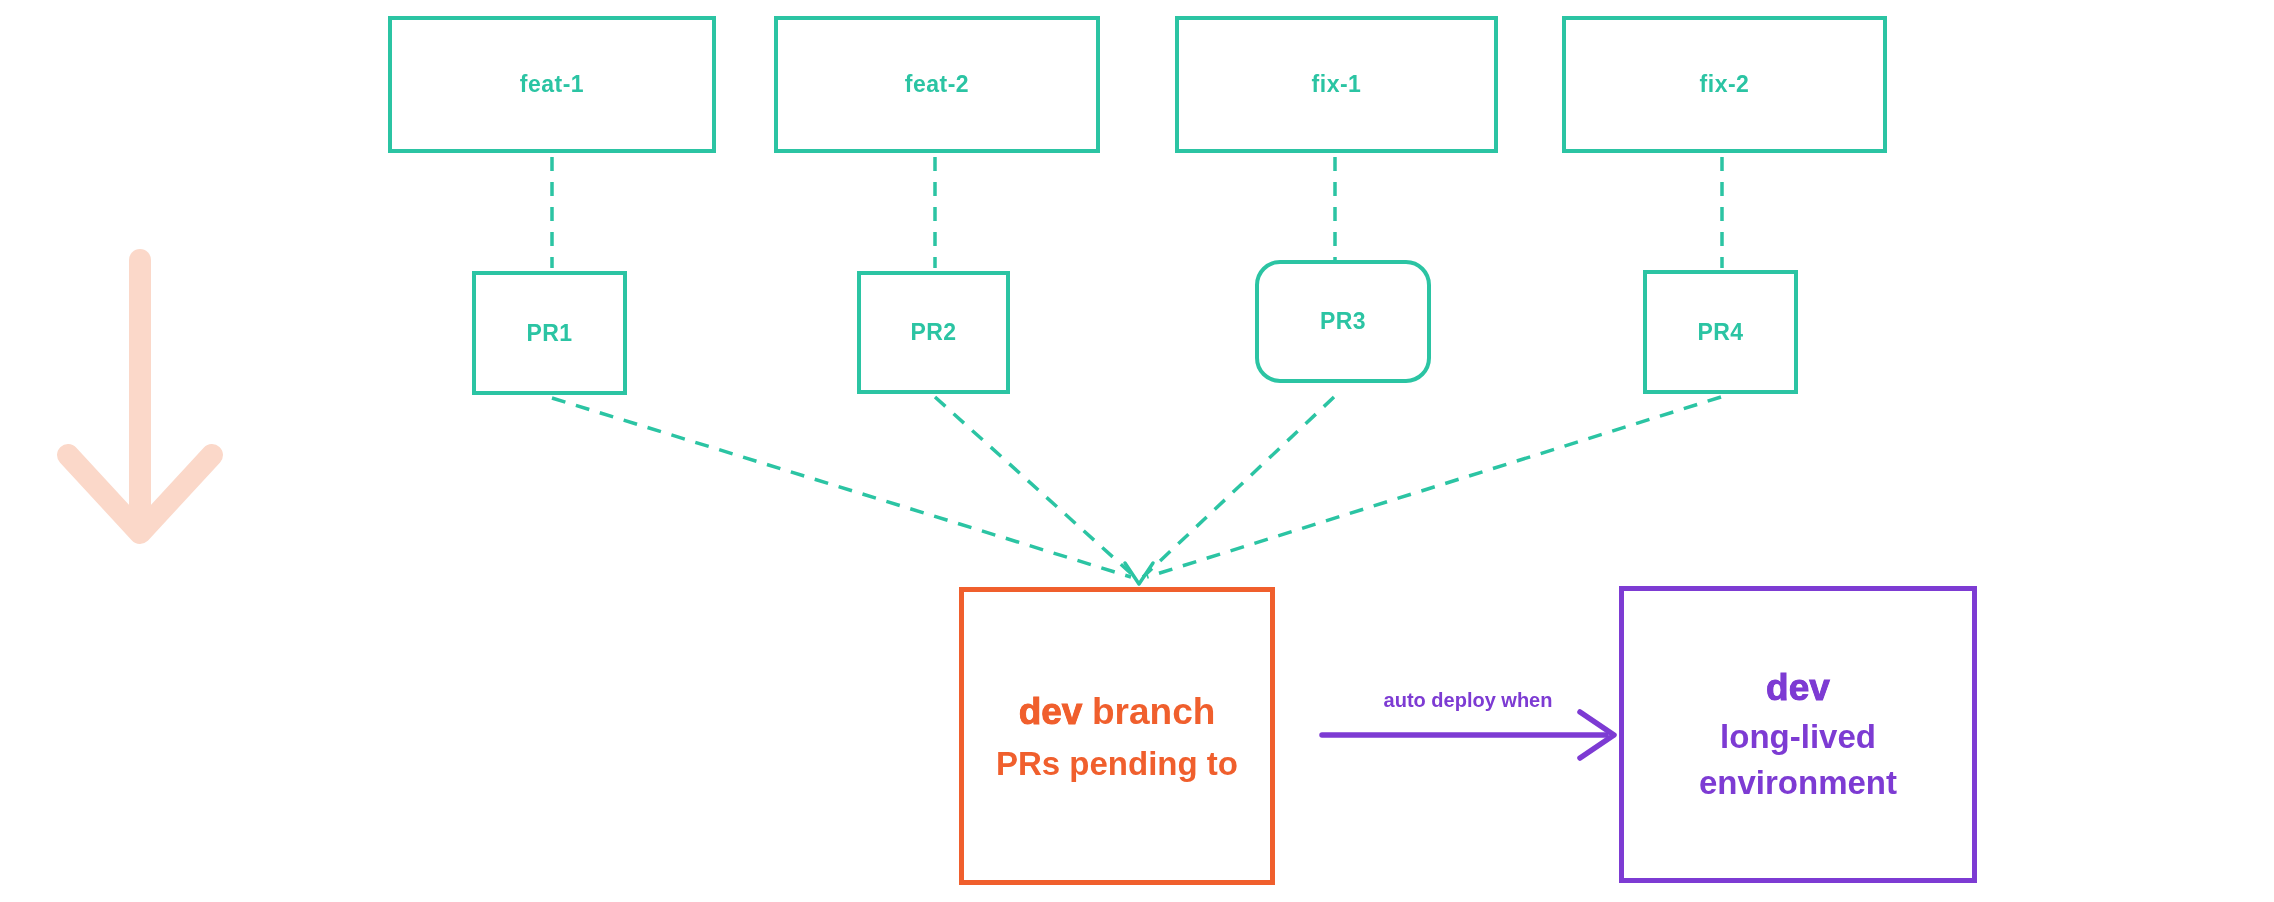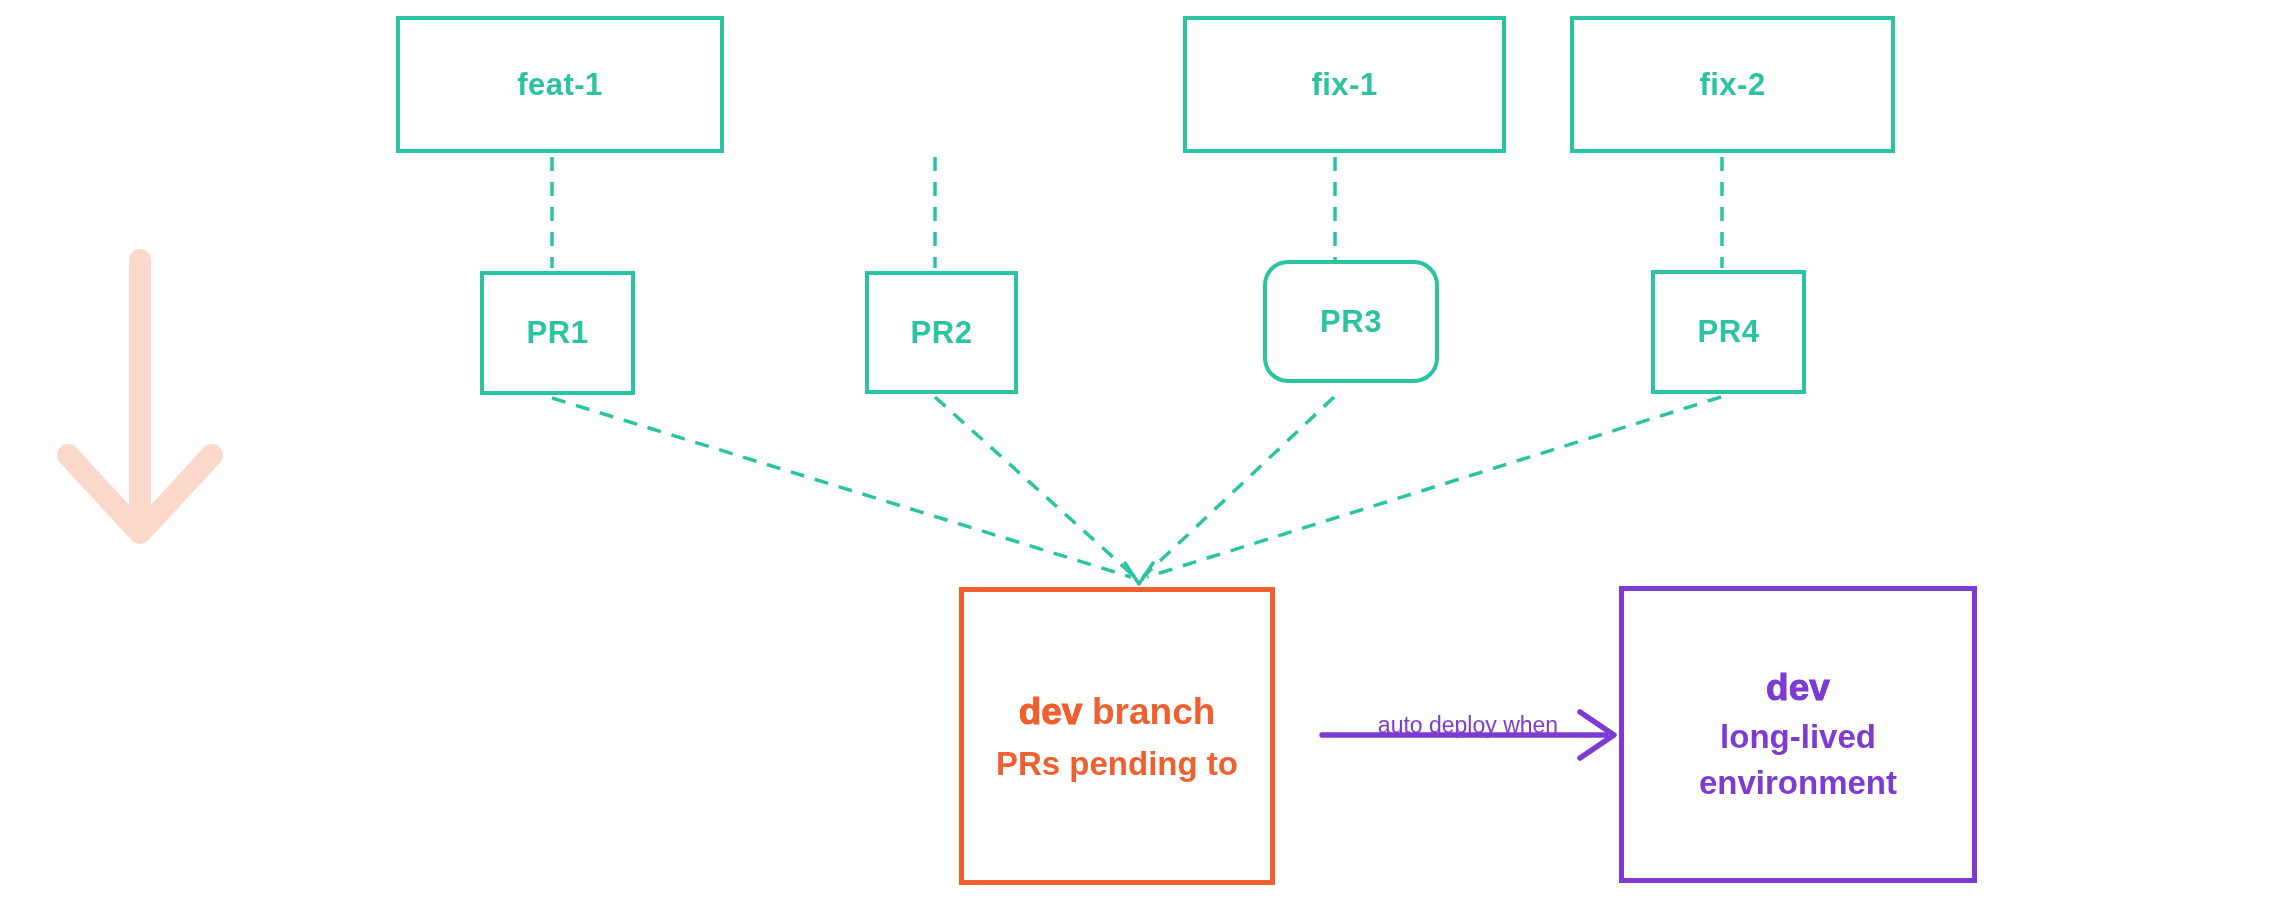--- a/index.html
+++ b/index.html
@@ -16,36 +16,36 @@
     position:absolute; left:0; top:0; width:2274px; height:902px;
     pointer-events:none;
   }
   .box {
     position:absolute; box-sizing:border-box; background:#ffffff;
     display:flex; align-items:center; justify-content:center;
     text-align:center;
   }
   .branch-box, .pr-box {
     border:4px solid var(--teal); color:var(--teal);
-    font-size:31px; font-weight:700; letter-spacing:0.5px;margin-left:8px;
+    font-size:23px; font-weight:700; letter-spacing:0.5px;
   }
   .dev-branch-box {
     border:5px solid var(--orange); color:var(--orange);
     flex-direction:column; font-size:33px; font-weight:700; line-height:1.5;
   }
   .dev-env-box {
     border:5px solid var(--purple); color:var(--purple);
     flex-direction:column; font-size:33px; font-weight:700; line-height:1.4;
   }
   .box-title { font-size:37px; }
   .heavy { -webkit-text-stroke:0.9px currentColor; text-shadow:0 0 0.5px currentColor; }
   .title-suffix { margin-left:0.26em; }
   .deploy-label {
     position:absolute; width:320px; text-align:center;
-    color:var(--purple); font-size:23px; font-weight:400; line-height:1.2;margin-top:24px;
+    color:var(--purple); font-size:20px; font-weight:700; line-height:1.2;
   }
 </style>
 </head>
 <body>
 
 <div class="canvas">
 
   <svg class="connectors" viewBox="0 0 2274 902">
 
     <g stroke="var(--pink)" stroke-width="22" fill="none" stroke-linecap="round" stroke-linejoin="round">
@@ -69,20 +69,23 @@
     <polyline points="1125,563 1139,584 1153,563" stroke="var(--teal)" stroke-width="3.5" fill="none" stroke-linecap="round" stroke-linejoin="round"></polyline>
 
     <g stroke="var(--purple)" stroke-width="5.5" fill="none" stroke-linecap="round" stroke-linejoin="round">
       <line x1="1322" y1="735" x2="1606" y2="735"></line>
       <polyline points="1580,712 1614,735 1580,758"></polyline>
     </g>
   </svg>
 
   <div class="box branch-box" style="left:388px; top:16px; width:328px; height:137px;">
     <span>feat-1</span>
+  </div>
+  <div class="box branch-box" style="left:774px; top:16px; width:326px; height:137px;">
+    <span>feat-2</span>
   </div>
   <div class="box branch-box" style="left:1175px; top:16px; width:323px; height:137px;">
     <span>fix-1</span>
   </div>
   <div class="box branch-box" style="left:1562px; top:16px; width:325px; height:137px;">
     <span>fix-2</span>
   </div>
 
   <div class="box pr-box" style="left:472px; top:271px; width:155px; height:124px;">
     <span>PR1</span>

